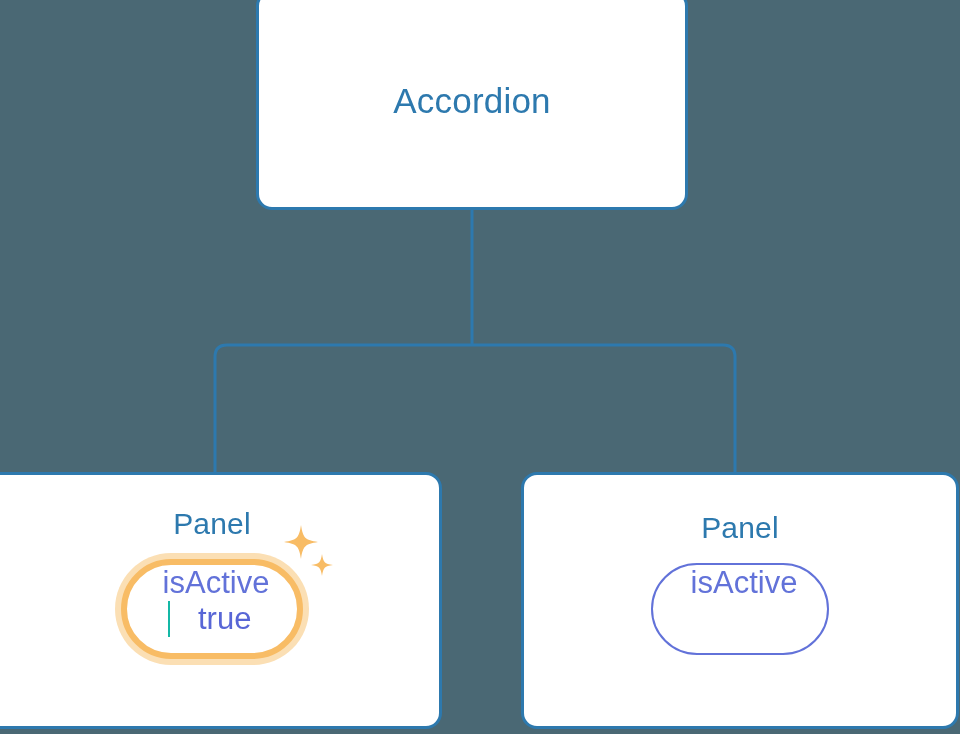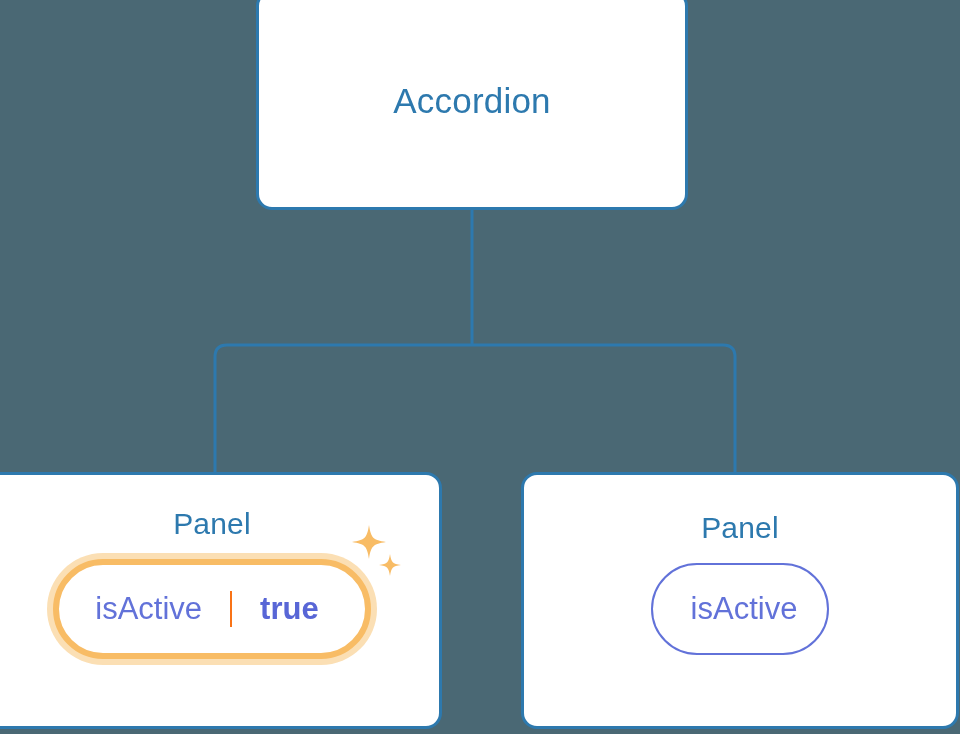--- a/index.html
+++ b/index.html
@@ -77,25 +77,26 @@
   #node-panel-right .node-title { font-size: 30px; }
 
   
   .pill-wrap {
     position: relative;
     margin-top: 20px;
   }
   .pill {
     position: relative;
     display: flex;
-    align-items: center;
+    align-items: flex-end;
     background: #ffffff;
     box-sizing: border-box;
     border-radius: 999px;
     overflow: hidden;
+    flex-direction: column;
   }
   .pill-cell {
     display: flex;
     align-items: center;
     justify-content: center;
     box-sizing: border-box;
     white-space: nowrap;
   }
 
   
@@ -141,22 +142,22 @@
   .pill-highlight .pill-key {
     padding: 0 28px 0 36px;
     font-size: 31px;
     color: #6272d9;
     font-weight: 400;
   }
   .pill-highlight .pill-val {
     padding: 0 46px 0 28px;
     font-size: 31px;
     color: #5866d6;
-    font-weight: bold;
-    border-left: 2px solid #f97316;
+    font-weight: normal;
+    border-left: 2px solid #14b8a6;
   }
 
   
   .sparkles {
     position: absolute;
     right: -38px;
     top: -38px;
     width: 64px;
     height: 64px;
     pointer-events: none;

